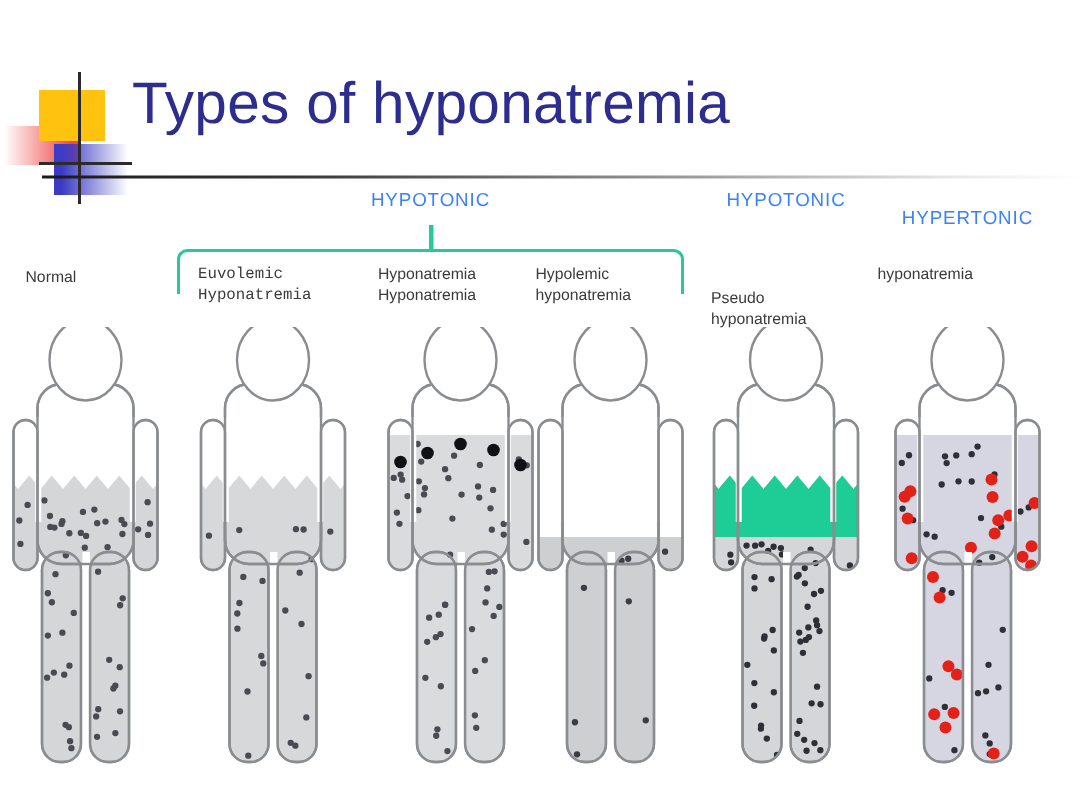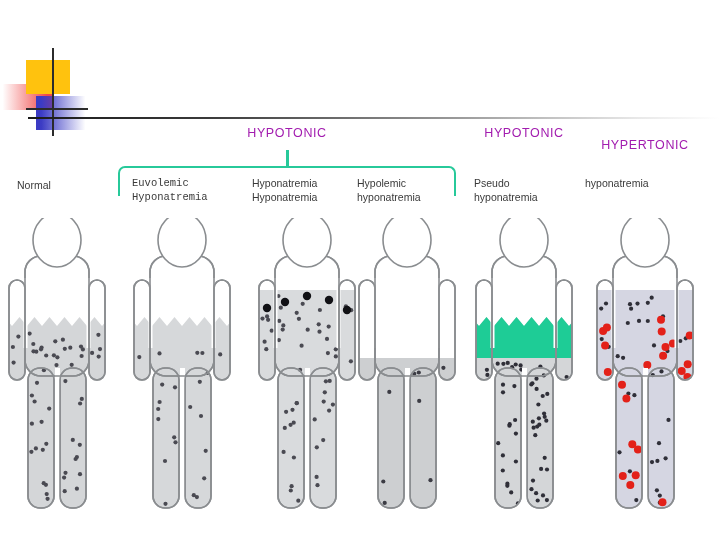--- a/index.html
+++ b/index.html
@@ -85,21 +85,21 @@
     width: 692px;
     height: 2px;
     background: linear-gradient(to right, #1a1a1a 0%, #3a3a3a 26%, #9a9a9a 62%, #e8e8e8 88%, #ffffff 100%);
   }
 
   
   .tonicity {
     position: absolute;
     font-size: 12.5px;
     letter-spacing: 0.6px;
-    color: #a21caf;
+    color: #3b82f6;
     white-space: nowrap;
     text-align: center;
   }
 
   
   .bracket {
     position: absolute;
     left: 118px;
     top: 166px;
     width: 338px;
@@ -147,20 +147,21 @@
 <div id="slide">
 
   <div class="logo-wrap">
     <div class="logo-sq-red"></div>
     <div class="logo-sq-yellow"></div>
     <div class="logo-sq-blue"></div>
     <div class="logo-vline"></div>
     <div class="logo-hline"></div>
   </div>
 
+  <div class="title">Types of hyponatremia</div>
   <div class="title-rule"></div>
 
   <div class="tonicity" style="left:227px; top:126px; width:120px;">HYPOTONIC</div>
   <div class="tonicity" style="left:474px; top:126px; width:100px;">HYPOTONIC</div>
   <div class="tonicity" style="left:585px; top:138px; width:120px;">HYPERTONIC</div>
 
   <div class="bracket-stem"></div>
   <div class="bracket"></div>
 
   <div class="col-label" style="left:17px; top:178px; width:80px;">
@@ -175,21 +176,21 @@
   <div class="col-label" style="left:252px; top:176px; width:110px;">
     <div>Hyponatremia</div>
     <div>Hyponatremia</div>
   </div>
 
   <div class="col-label" style="left:357px; top:176px; width:100px;">
     <div>Hypolemic</div>
     <div>hyponatremia</div>
   </div>
 
-  <div class="col-label" style="left:474px; top:176px; width:100px;">
+  <div class="col-label" style="left:474px; top:192px; width:100px;">
     <div>Pseudo</div>
     <div>hyponatremia</div>
   </div>
 
   <div class="col-label" style="left:585px; top:176px; width:120px;">
     <div>hyponatremia</div>
   </div>
 
   <div class="figure" style="left:-3px;">
       <svg viewBox="0 0 120 300" width="120" height="300">

